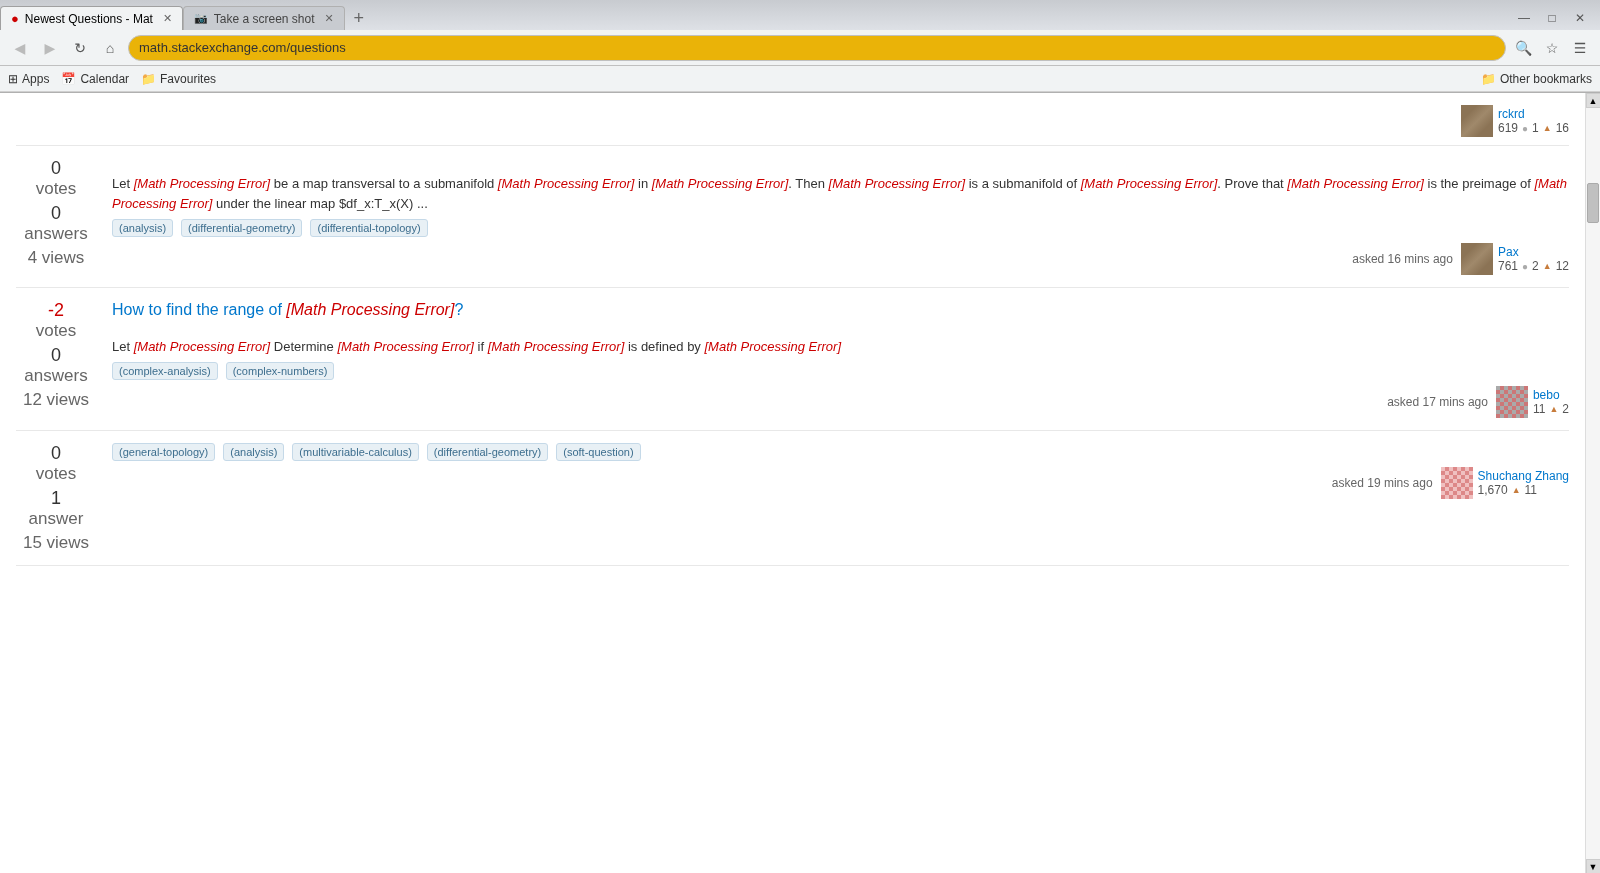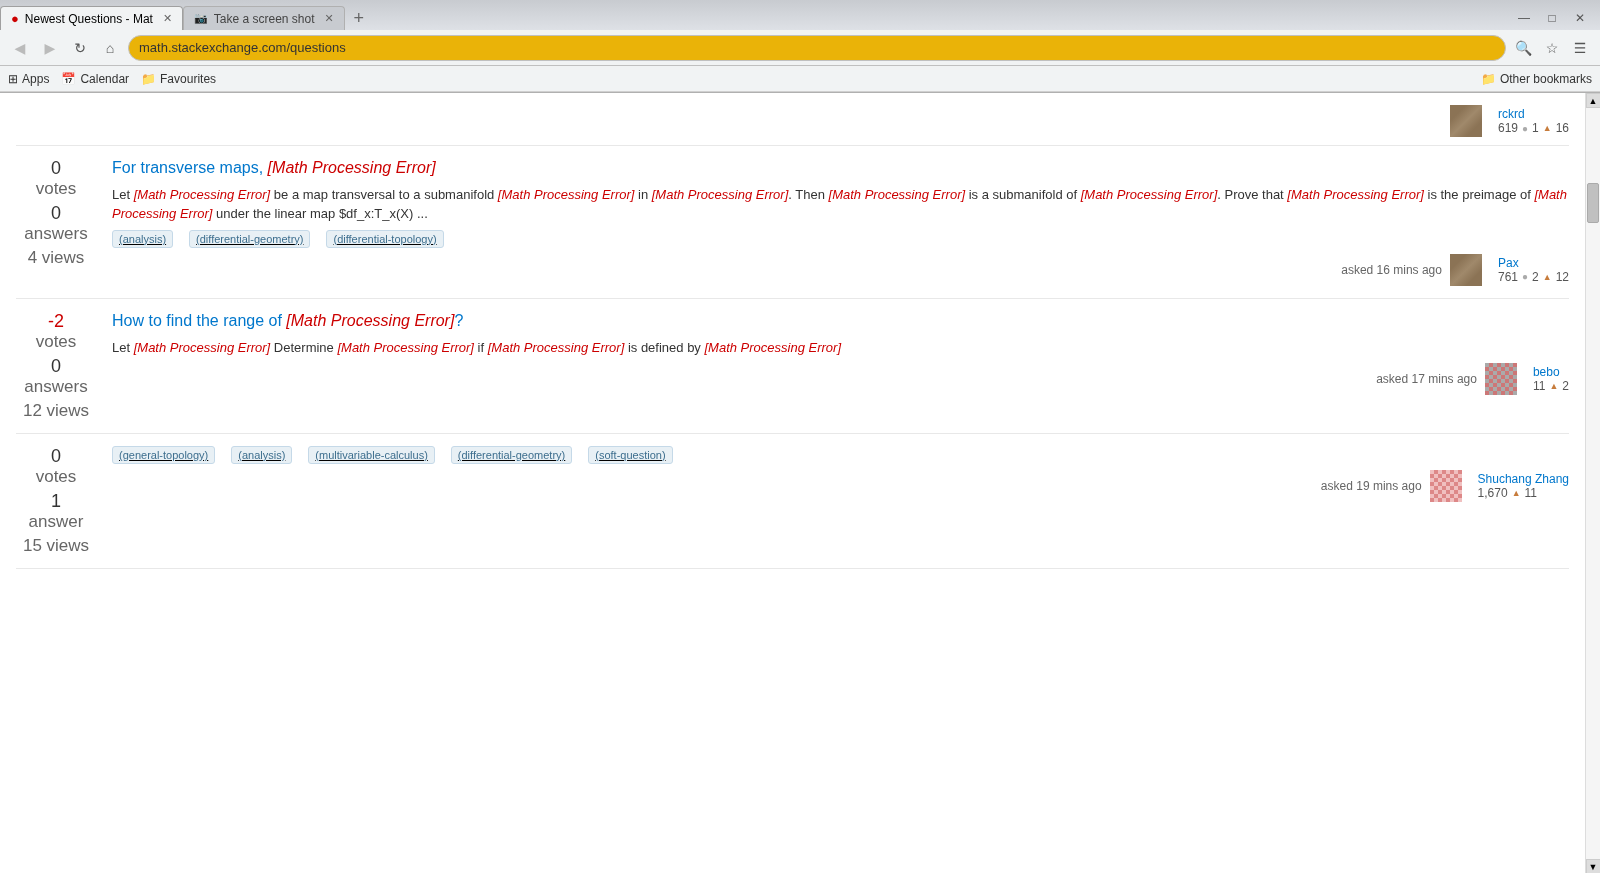--- a/index.html
+++ b/index.html
@@ -212,27 +212,27 @@
       color: #0077cc;
       text-decoration: none;
       cursor: pointer;
     }
     .math-error { color: #cc0000; font-style: italic; }
     .question-excerpt {
       font-size: 13px;
       color: #333;
       line-height: 1.5;
       margin-bottom: 6px;
+      margin-top: 16px;
     }
     .question-tags {
       display: flex;
       flex-wrap: wrap;
-      gap: 16px;
+      gap: 8px;
       margin-bottom: 6px;
-      text-decoration: underline;
     }
     .tag {
       background: #e8f0f5;
       color: #3d6e8e;
       border: 1px solid #c5d9e8;
       border-radius: 3px;
       padding: 2px 6px;
       font-size: 11px;
       cursor: pointer;
     }
@@ -241,21 +241,21 @@
       justify-content: flex-end;
       align-items: center;
       gap: 8px;
       font-size: 12px;
       color: #666;
     }
     .asked-time { color: #666; }
     .user-info {
       display: flex;
       align-items: center;
-      gap: 16px;
+      gap: 5px;
     }
     .avatar-placeholder {
       width: 32px;
       height: 32px;
       background: linear-gradient(135deg, #8B7355 25%, #A0896B 50%, #8B7355 75%);
     }
     .avatar-colorful {
       width: 32px;
       height: 32px;
       background: repeating-conic-gradient(#c77 0% 25%, #aaa 0% 50%) 0 0 / 8px 8px;
@@ -383,25 +383,20 @@
         </div>
         <div class="stat-block">
           <span class="stat-number">0</span>
           <span class="stat-label">answers</span>
         </div>
         <div class="stat-block">
           <span class="stat-label"><span>4</span> views</span>
         </div>
       </div>
       <div class="question-body">
-        <div class="question-title">
-          <a>
-            <span>For transverse maps, </span><span class="math-error">[Math Processing Error]</span>
-          </a>
-        </div>
         <div class="question-excerpt">
           Let <span class="math-error">[Math Processing Error]</span> be a map transversal to a submanifold <span class="math-error">[Math Processing Error]</span> in <span class="math-error">[Math Processing Error]</span>. Then <span class="math-error">[Math Processing Error]</span> is a submanifold of <span class="math-error">[Math Processing Error]</span>. Prove that <span class="math-error">[Math Processing Error]</span> is the preimage of <span class="math-error">[Math Processing Error]</span> under the linear map $df_x:T_x(X) ...
         </div>
         <div class="question-tags">
           <span class="tag">(analysis)</span>
           <span class="tag">(differential-geometry)</span>
           <span class="tag">(differential-topology)</span>
         </div>
         <div class="question-meta">
           <span class="asked-time">asked 16 mins ago</span>
@@ -438,20 +433,24 @@
       </div>
       <div class="question-body">
         <div class="question-title">
           <a>
             <span>How to find the range of </span><span class="math-error">[Math Processing Error]</span><span>?</span>
           </a>
         </div>
         <div class="question-excerpt">
           Let <span class="math-error">[Math Processing Error]</span> Determine <span class="math-error">[Math Processing Error]</span> if <span class="math-error">[Math Processing Error]</span> is defined by <span class="math-error">[Math Processing Error]</span>
         </div>
+        <div class="question-tags">
+          <span class="tag">(complex-analysis)</span>
+          <span class="tag">(complex-numbers)</span>
+        </div>
         <div class="question-meta">
           <span class="asked-time">asked 17 mins ago</span>
           <div class="user-info">
             <div class="avatar-colorful"></div>
             <div>
               <div class="user-name">bebo</div>
               <div class="user-badges">
                 <span>11</span>
                 <span class="bronze-tri">▲</span>
                 <span>2</span>

